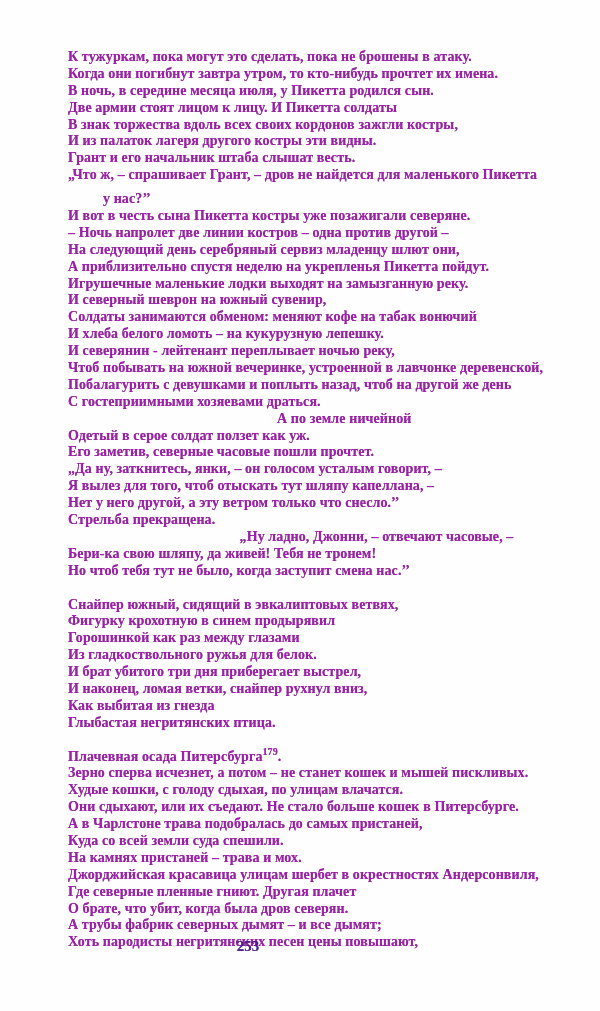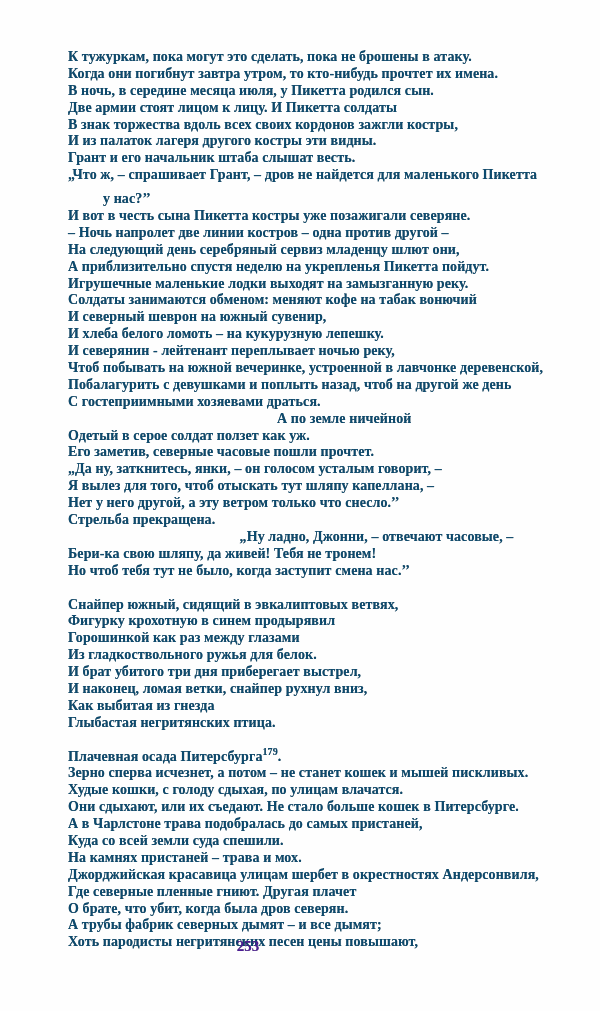--- a/index.html
+++ b/index.html
@@ -13,21 +13,21 @@
     height: 1011px;
     background: #fefefe;
     overflow: hidden;
     font-family: "Liberation Serif", "DejaVu Serif", serif;
   }
   .poem {
     position: absolute;
     left: 68px;
     top: 49px;
     width: 500px;
-    color: #0c4a6e;
+    color: #a21caf;
     font-size: 14px;
     line-height: 16.9px;
     font-weight: 700;
     letter-spacing: 0.1px;
     text-shadow: 0 0 0.6px rgba(30,30,30,0.55);
     white-space: nowrap;
   }
   .poem .line {
     height: 16.9px;
   }
@@ -60,22 +60,22 @@
       <div class="line">В знак торжества вдоль всех своих кордонов зажгли костры,</div>
       <div class="line">И из палаток лагеря другого костры эти видны.</div>
       <div class="line">Грант и его начальник штаба слышат весть.</div>
       <div class="line">„Что ж, – спрашивает Грант, – дров не найдется для маленького Пикетта</div>
       <div class="line" style="padding-left: 35px; margin-top: 7px;">у нас?’’</div>
       <div class="line">И вот в честь сына Пикетта костры уже позажигали северяне.</div>
       <div class="line">– Ночь напролет две линии костров – одна против другой –</div>
       <div class="line">На следующий день серебряный сервиз младенцу шлют они,</div>
       <div class="line">А приблизительно спустя неделю на укрепленья Пикетта пойдут.</div>
       <div class="line">Игрушечные маленькие лодки выходят на замызганную реку.</div>
+      <div class="line">И северный шеврон на южный сувенир,</div>
       <div class="line">Солдаты занимаются обменом: меняют кофе на табак вонючий</div>
-      <div class="line">И северный шеврон на южный сувенир,</div>
       <div class="line">И хлеба белого ломоть – на кукурузную лепешку.</div>
       <div class="line">И северянин - лейтенант переплывает ночью реку,</div>
       <div class="line">Чтоб побывать на южной вечеринке, устроенной в лавчонке деревенской,</div>
       <div class="line">Побалагурить с девушками и поплыть назад, чтоб на другой же день</div>
       <div class="line">С гостеприимными хозяевами драться.</div>
       <div class="line" style="padding-left: 209px;">А по земле ничейной</div>
       <div class="line">Одетый в серое солдат ползет как уж.</div>
       <div class="line">Его заметив, северные часовые пошли прочтет.</div>
       <div class="line">„Да ну, заткнитесь, янки, – он голосом усталым говорит, –</div>
       <div class="line">Я вылез для того, чтоб отыскать тут шляпу капеллана, –</div>

